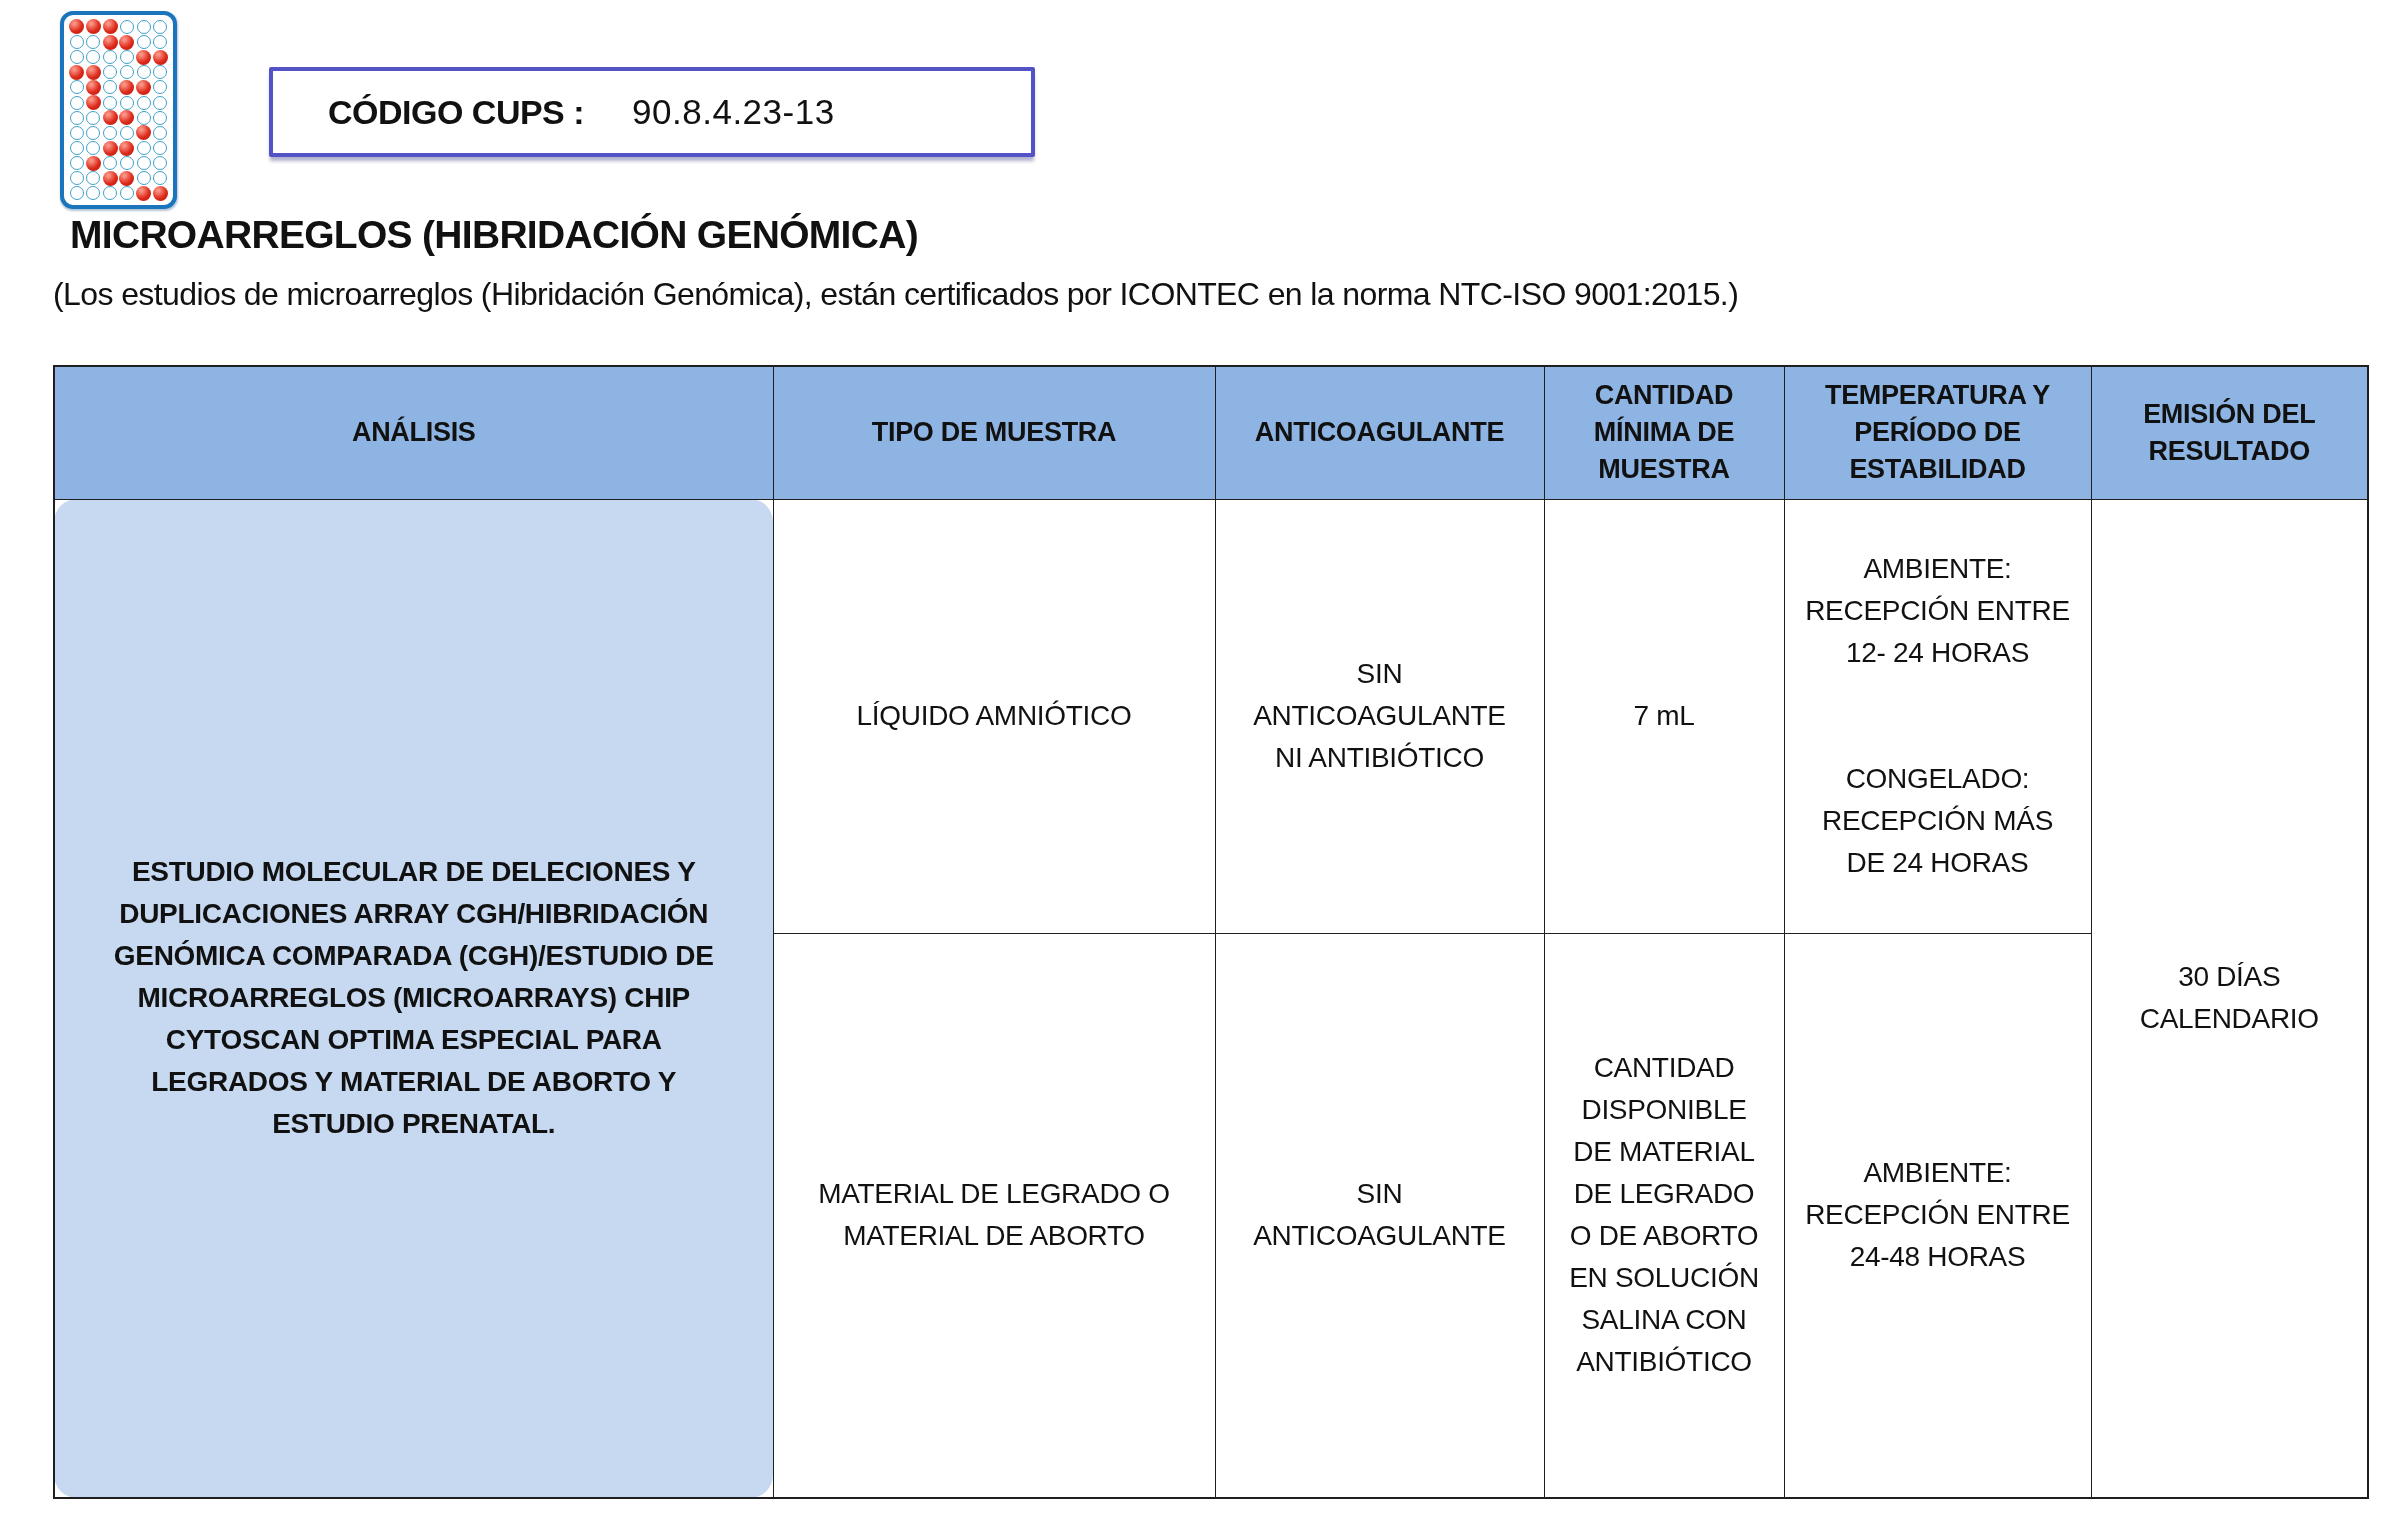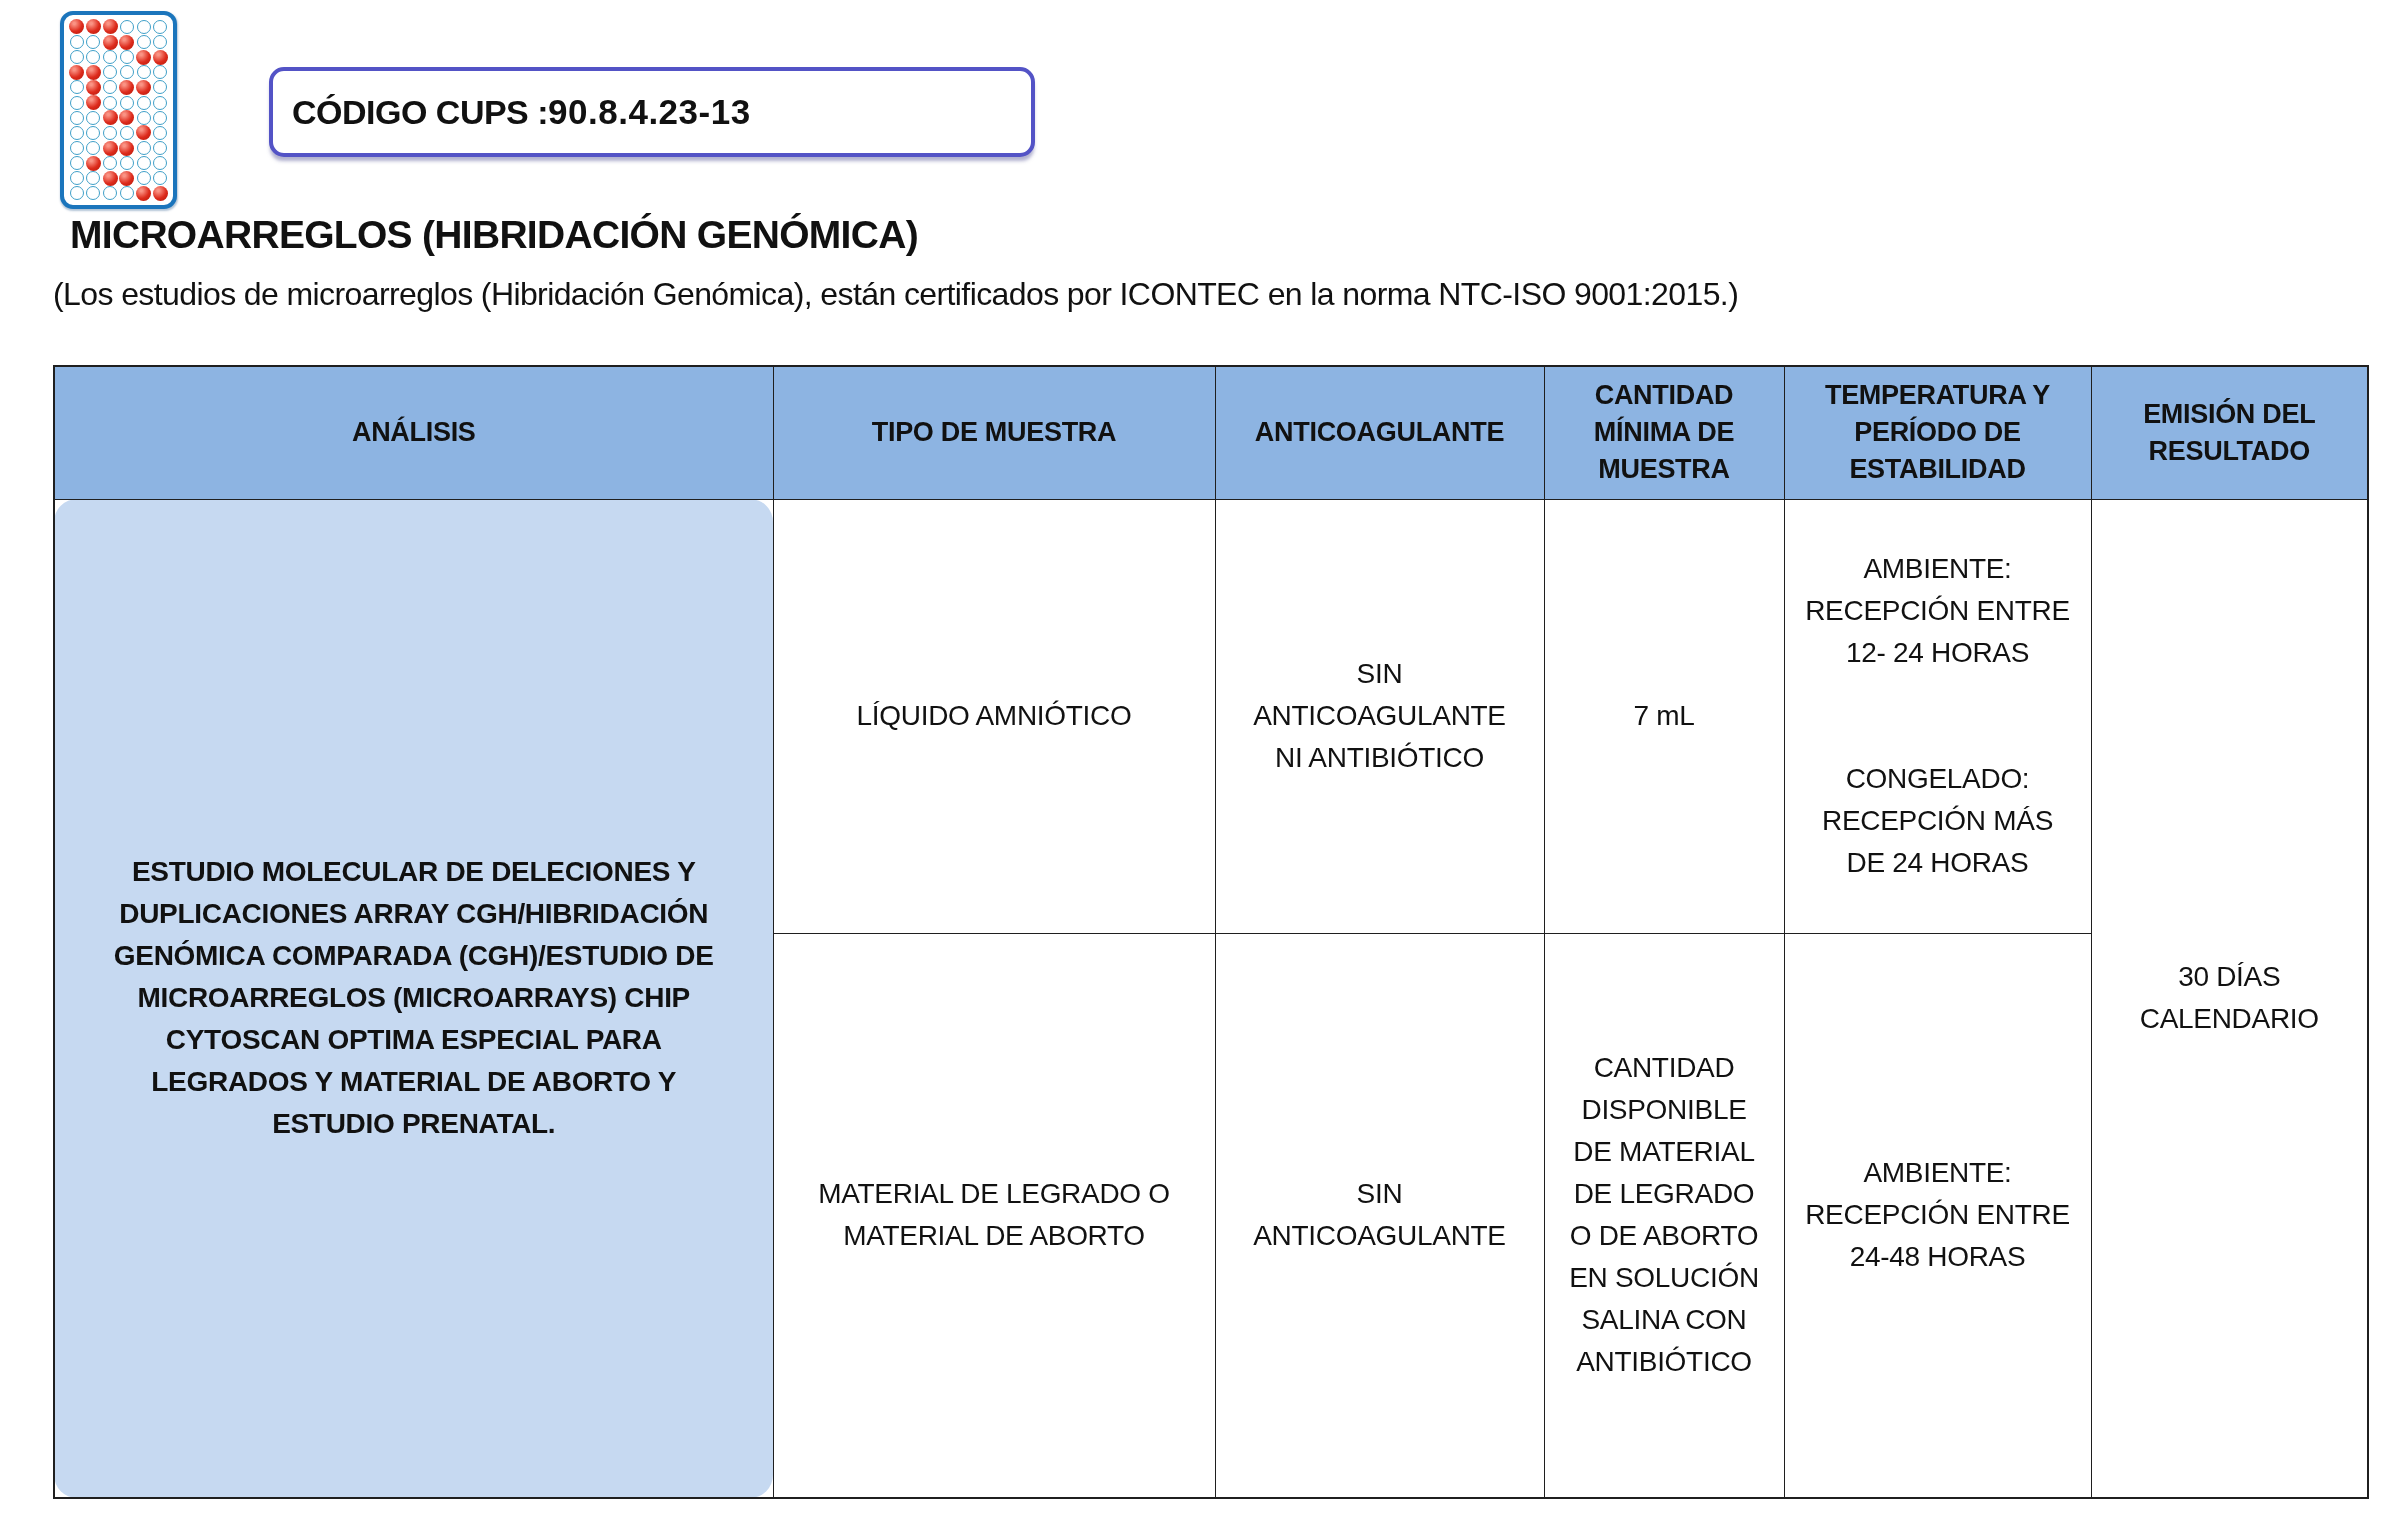--- a/index.html
+++ b/index.html
@@ -20,26 +20,26 @@
     width:14px;height:14px;border-radius:50%;box-sizing:border-box;
     border:1.9px solid var(--chip-outline,#3fa0c8);background:#fff;
   }
   .chip-dot.red{
     border:none;width:15px;height:15px;margin:-0.5px;
     background:radial-gradient(circle at 35% 30%, #fa9384 8%, var(--chip-red,#dd2b1c) 55%, #b01708 100%);
   }
   
   .cups-box{
     position:absolute;left:269px;top:67px;width:766px;height:90px;box-sizing:border-box;
-    border:4.7px solid var(--cups-border,#5353c6);border-radius:15px;background:#fff;
-    display:flex;align-items:center;padding-left:19px;
+    border:4.7px solid var(--cups-border,#5353c6);border-radius:2px;background:#fff;
+    display:flex;align-items:center;padding-left:55px;gap:48px;
     box-shadow:0 5.6px 3.7px -1.9px rgba(100,100,160,.5);
   }
   .cups-label{font-size:34px;font-weight:bold;letter-spacing:-0.5px;white-space:nowrap;}
-  .cups-code{font-size:35px;font-weight:bold;letter-spacing:0.5px;white-space:nowrap;}
+  .cups-code{font-size:35px;font-weight:normal;letter-spacing:0.5px;white-space:nowrap;}
   
   .page-title{
     position:absolute;left:53px;top:213px;font-size:39px;font-weight:bold;letter-spacing:-0.7px;
     white-space:nowrap;
     margin-left:17px;
   }
   .page-subtitle{
     position:absolute;left:53px;top:276px;font-size:32px;letter-spacing:-0.6px;white-space:nowrap;
   }
   

